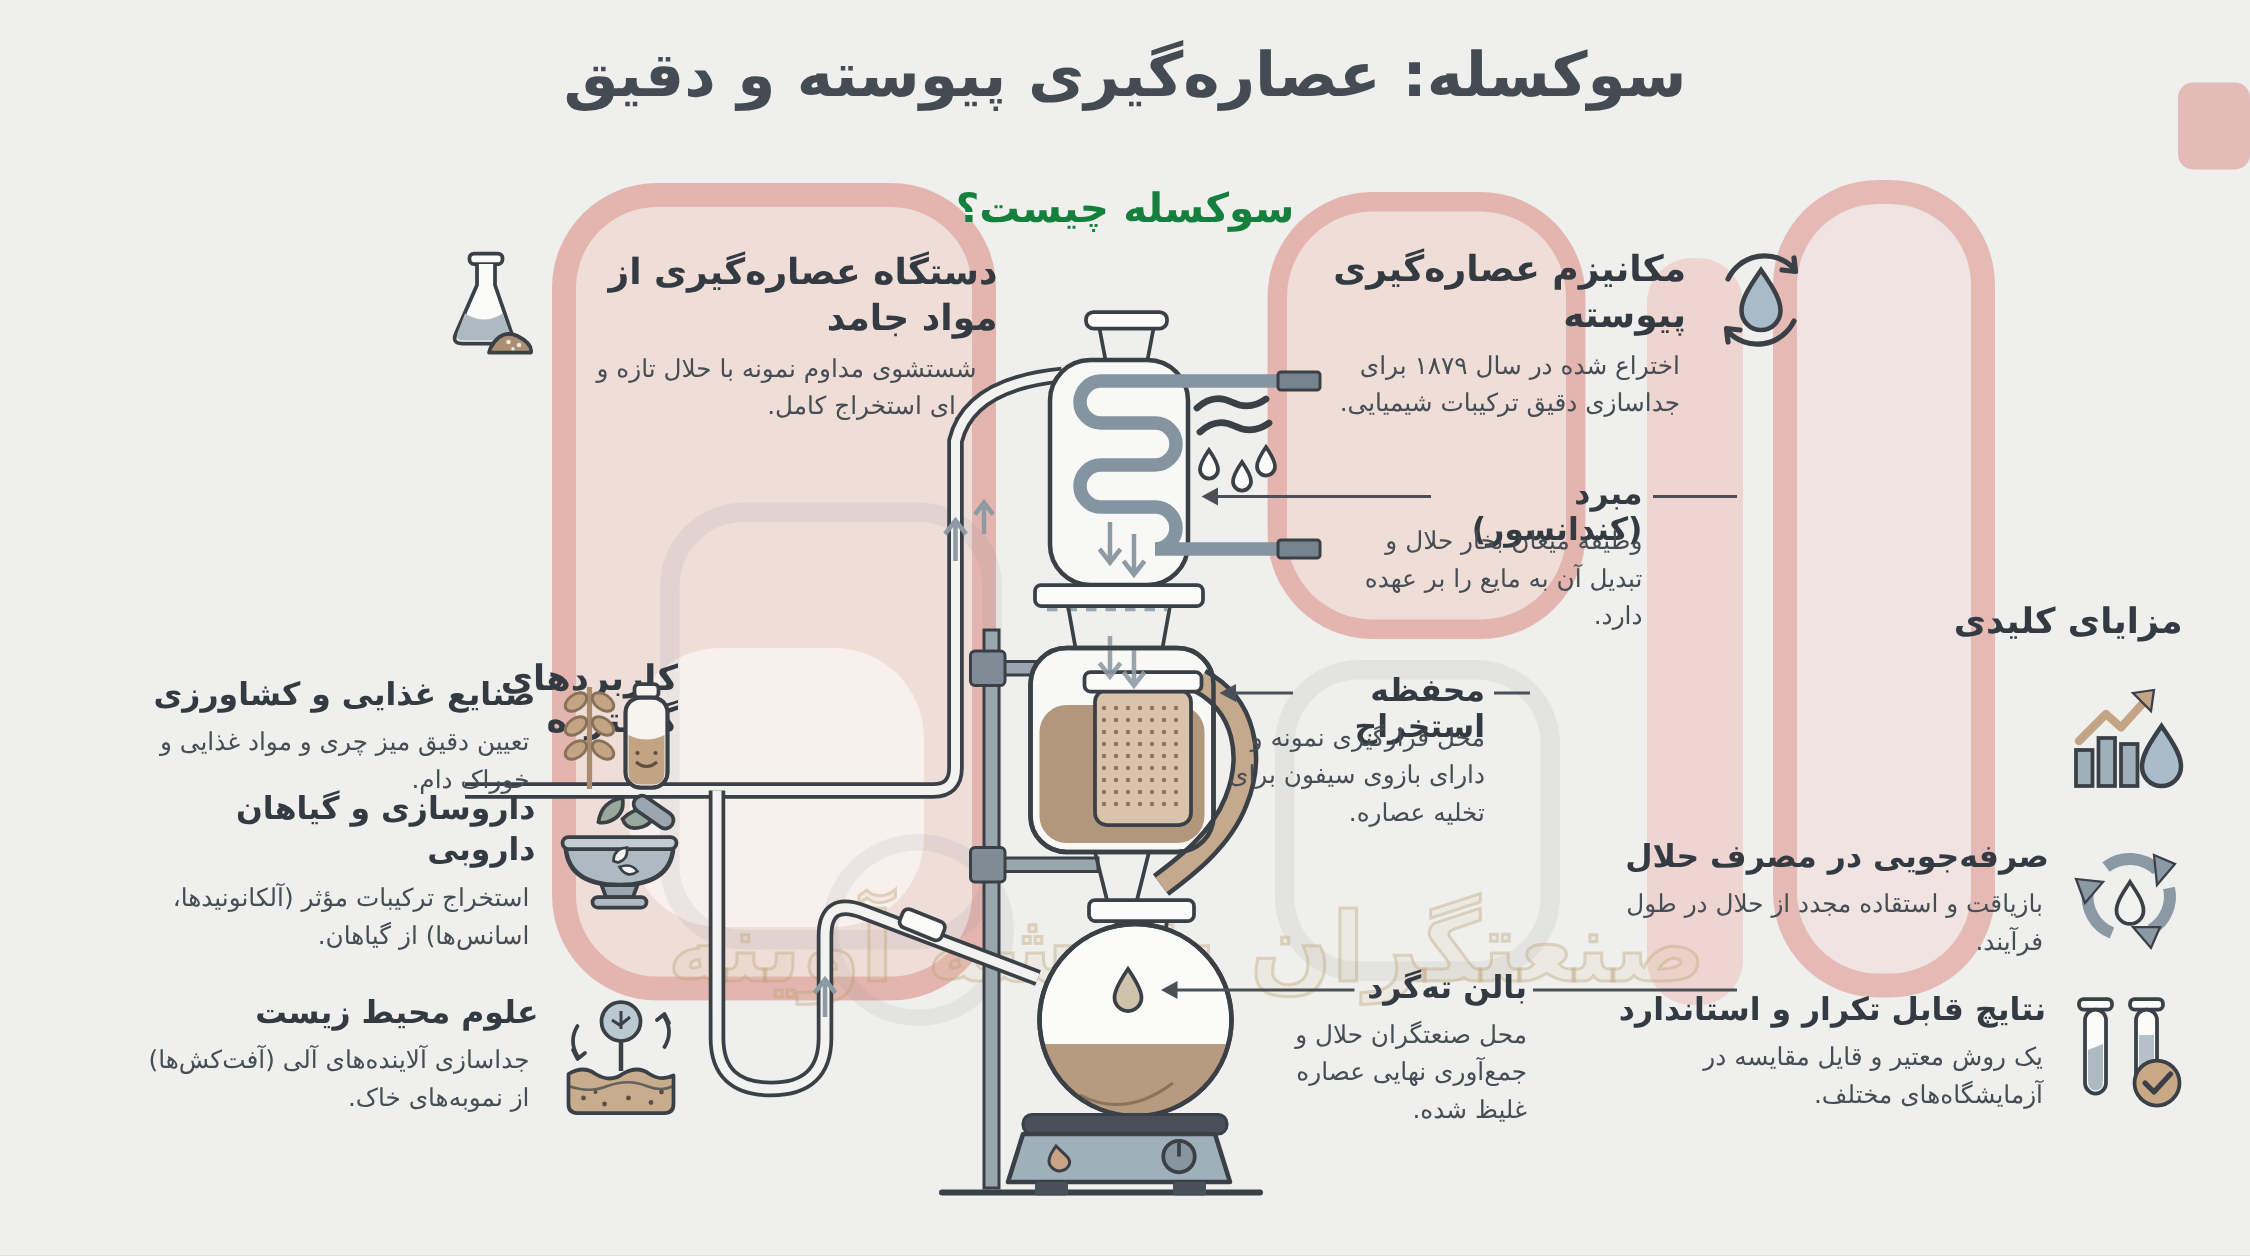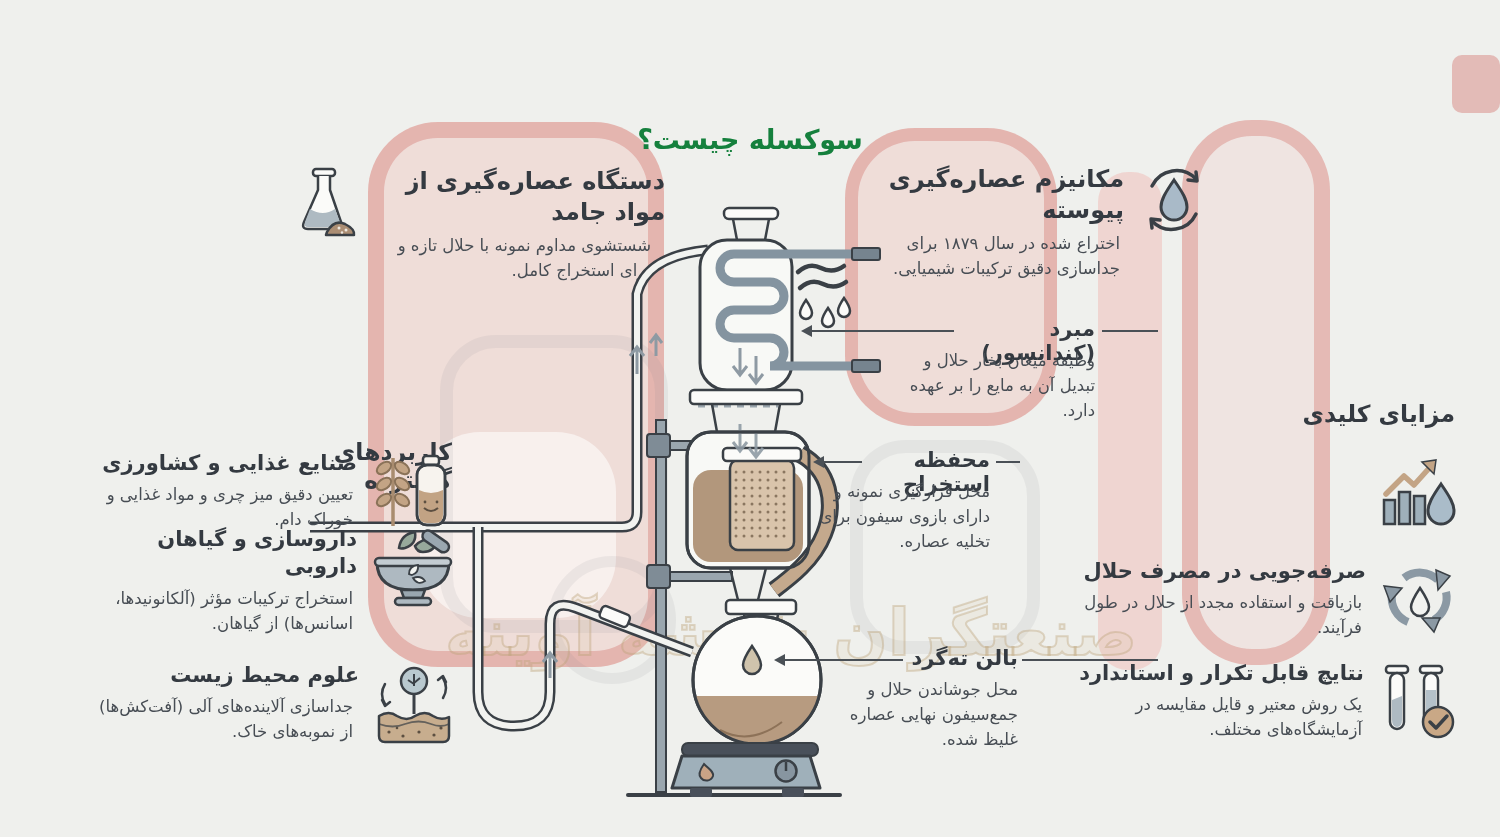--- a/index.html
+++ b/index.html
@@ -51,20 +51,21 @@
   <div class="wm wm-bar" style="left:1098px;top:172px;width:64px;height:498px;"></div>
   <div class="wm wm-pink" style="left:1182px;top:120px;width:148px;height:545px;background:rgba(240,166,160,0.16);"></div>
   <div class="wm wm-gray" style="left:440px;top:335px;width:228px;height:298px;"></div>
   <div class="wm wm-gray" style="left:850px;top:440px;width:190px;height:214px;"></div>
   <div class="wm wm-gray-circle" style="left:548px;top:556px;width:128px;height:128px;"></div>
   <div class="wm wm-red-dot" style="left:1452px;top:55px;width:48px;height:58px;"></div>
   <div class="wm wm-text" dir="rtl" style="left:445px;top:596px;">صنعتگران شیشه آوینه</div>
 
   <div class="content">
 
+    <div class="ttl" dir="rtl">سوکسله: عصاره‌گیری پیوسته و دقیق</div>
     <div class="sub" dir="rtl">سوکسله چیست؟</div>
 
     <div class="blk" dir="rtl" style="left:293px;top:166px;width:372px;">
       <div class="txt" style="order:1;">
         <h3>دستگاه عصاره‌گیری از مواد جامد</h3>
         <p style="max-width:278px;margin-right:auto;">شستشوی مداوم نمونه با حلال تازه و برای استخراج کامل.</p>
       </div>
       <div class="icon-box" style="order:2;margin-right:14px;">
         <svg width="66" height="74" viewBox="0 0 66 74">
           <rect x="20" y="3" width="22" height="7" rx="3" fill="#fbfbf9" stroke="#3a4046" stroke-width="2.5"></rect>
@@ -183,21 +184,21 @@
     <div class="lbl-b" dir="rtl" style="left:890px;top:349px;width:205px;">وظیفه میعان بخار حلال و تبدیل آن به مایع را بر عهده دارد.</div>
 
     <div class="lead-line tip" style="left:818px;top:461px;width:44px;"></div>
     <div class="lead-line" style="left:996px;top:461px;width:24px;"></div>
     <div class="lbl-h" dir="rtl" style="left:858px;top:448px;width:132px;">محفظه استخراج</div>
     <div class="lbl-b" dir="rtl" style="left:812px;top:480px;width:178px;">محل قرارگیری نمونه و دارای بازوی سیفون برای تخلیه عصاره.</div>
 
     <div class="lead-line tip" style="left:779px;top:659px;width:124px;"></div>
     <div class="lead-line" style="left:1022px;top:659px;width:136px;"></div>
     <div class="lbl-h" dir="rtl" style="left:906px;top:646px;width:112px;">بالن ته‌گرد</div>
-    <div class="lbl-b" dir="rtl" style="left:845px;top:678px;width:173px;">محل جوشاندن حلال و جمع‌سیفون نهایی عصاره غلیظ شده.</div>
+    <div class="lbl-b" dir="rtl" style="left:845px;top:678px;width:173px;">محل صنعتگران حلال و جمع‌آوری نهایی عصاره غلیظ شده.</div>
 
     <div class="sec-h" dir="rtl" style="left:240px;top:398px;width:212px;margin-top:40px;">کاربردهای گسترده</div>
 
     <div class="blk" dir="rtl" style="left:95px;top:450px;width:362px;">
       <div class="icon-box" style="margin-left:12px;">
         <svg width="88" height="86" viewBox="0 0 88 86">
           <line x1="24" y1="8" x2="24" y2="76" stroke="#a98c6f" stroke-width="3.5"></line>
           <g fill="#c3a485" stroke="#8a7258" stroke-width="2">
             <ellipse cx="15" cy="18" rx="8" ry="5" transform="rotate(-35 15 18)"></ellipse>
             <ellipse cx="33" cy="18" rx="8" ry="5" transform="rotate(35 33 18)"></ellipse>

